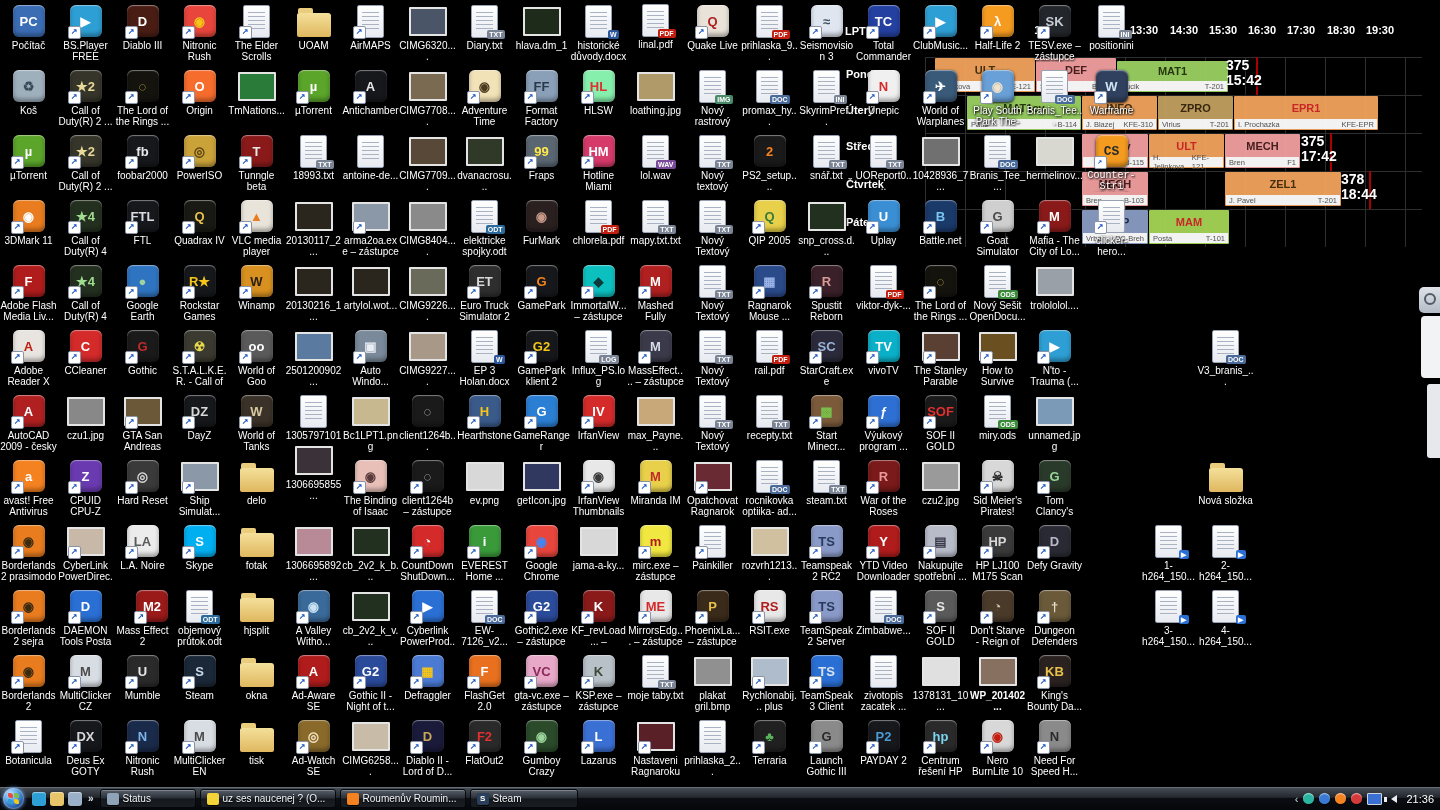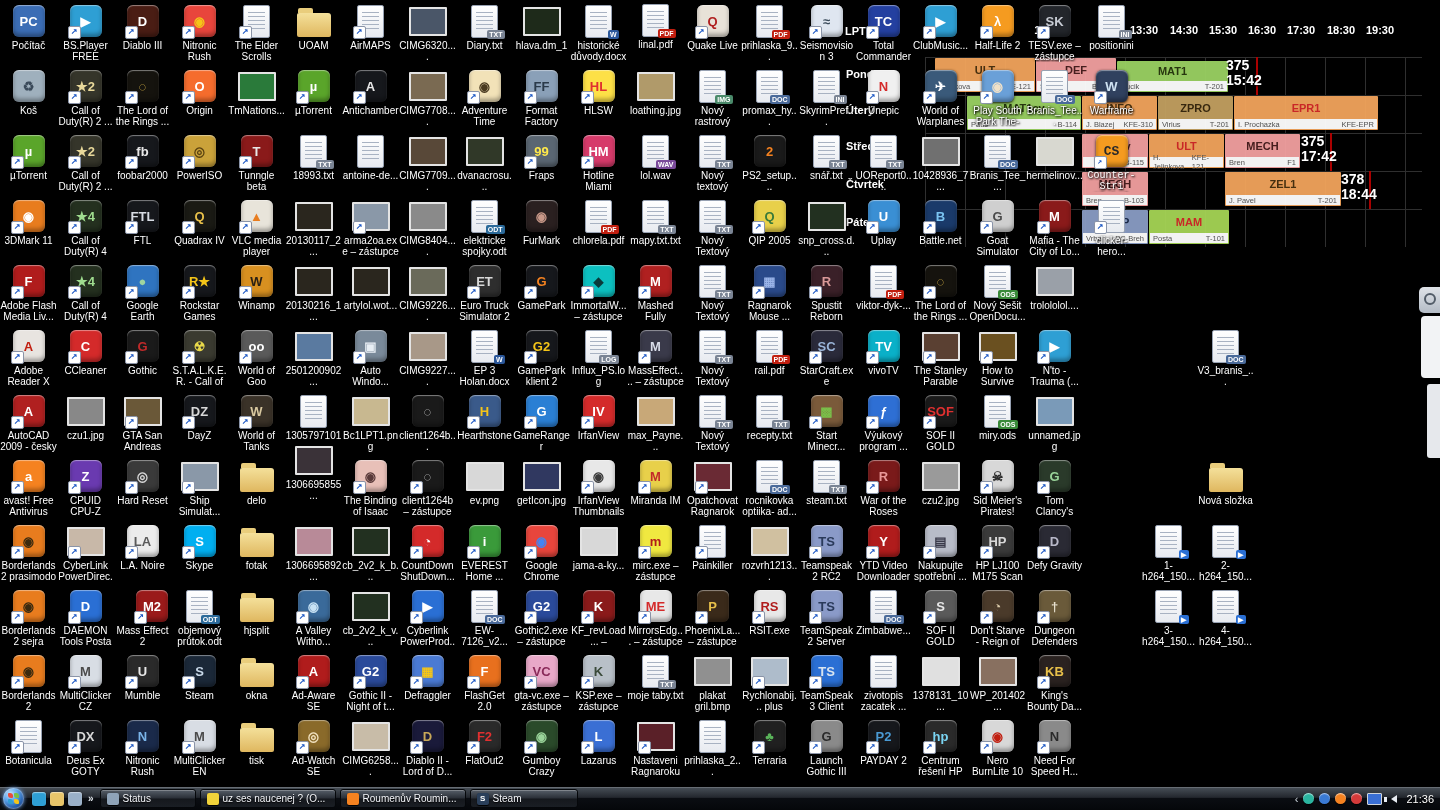--- a/index.html
+++ b/index.html
@@ -457,21 +457,21 @@
         <div class="gbox">
           <div class="glyph k-app" style="background: rgb(138, 160, 184); color: rgb(42, 58, 74);">
             <span>FF</span>
           </div>
           <span class="sc">↗</span>
         </div>
         <div class="label">Format Factory</div>
       </div>
       <div class="icon" style="left: 570px; top: 68px;">
         <div class="gbox">
-          <div class="glyph k-app" style="background: #fde047; color: rgb(224, 48, 48);">
+          <div class="glyph k-app" style="background: #86efac; color: rgb(224, 48, 48);">
             <span>HL</span>
           </div>
           <span class="sc">↗</span>
         </div>
         <div class="label">HLSW</div>
       </div>
       <div class="icon" style="left: 627px; top: 68px;">
         <div class="gbox">
           <div class="glyph k-img" style="background: rgb(176, 154, 106);"></div>
         </div>
@@ -1934,21 +1934,21 @@
           <div class="glyph k-page"></div>
         </div>
         <div class="label">zivotopis zacatek ...</div>
       </div>
       <div class="icon" style="left: 912px; top: 653px;">
         <div class="gbox">
           <div class="glyph k-img" style="background: rgb(224, 224, 224);"></div>
         </div>
         <div class="label">1378131_10...</div>
       </div>
-      <div class="icon" style="left: 969px; top: 653px;">
+      <div class="icon" style="left: 969px; top: 653px; font-weight: bold;">
         <div class="gbox">
           <div class="glyph k-img" style="background: rgb(136, 112, 96);"></div>
         </div>
         <div class="label">WP_201402...</div>
       </div>
       <div class="icon" style="left: 1026px; top: 653px;">
         <div class="gbox">
           <div class="glyph k-app" style="background: rgb(42, 34, 32); color: rgb(232, 192, 74);">
             <span>KB</span>
           </div>

